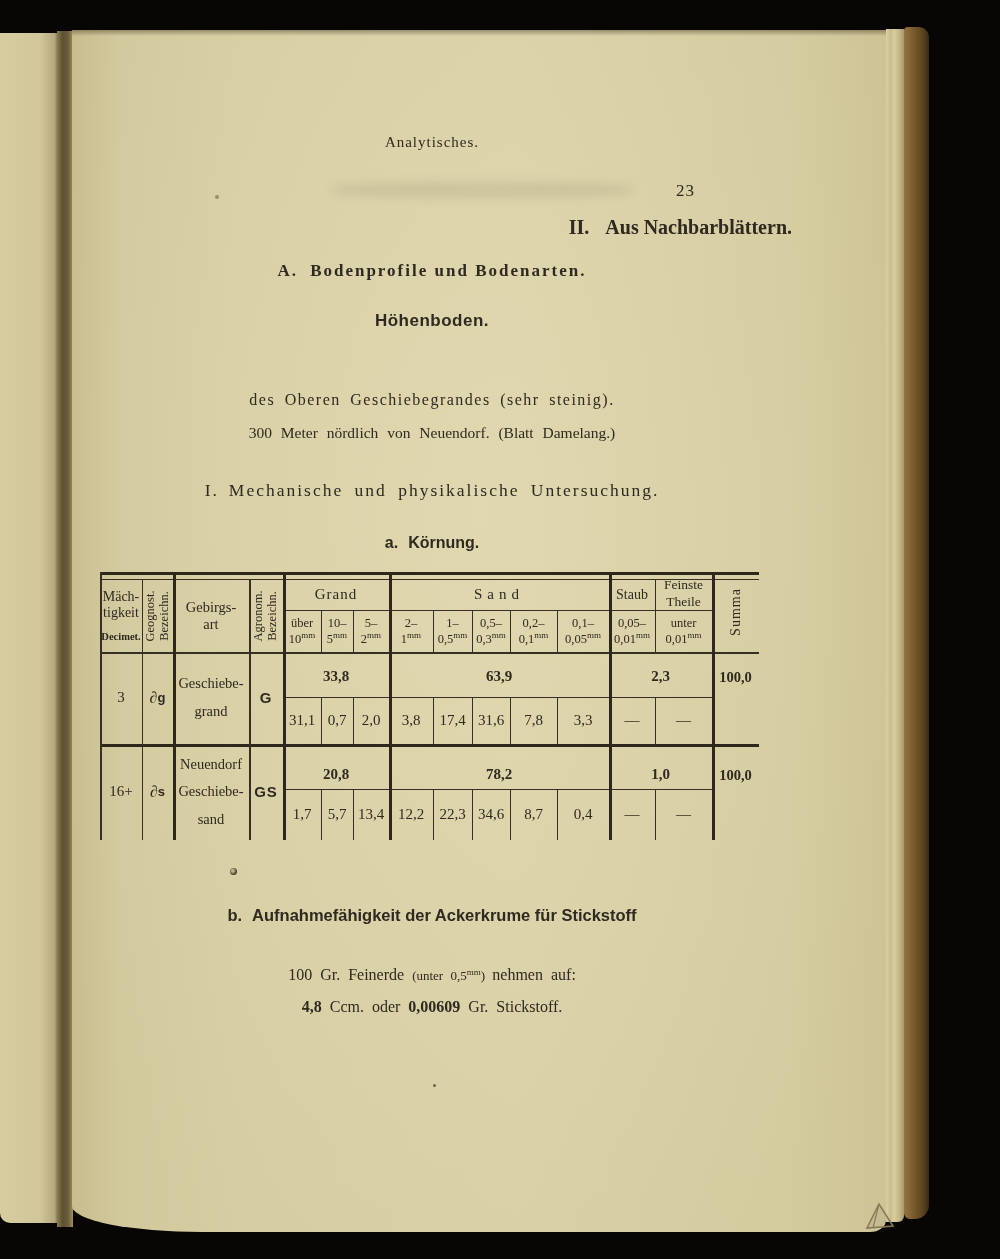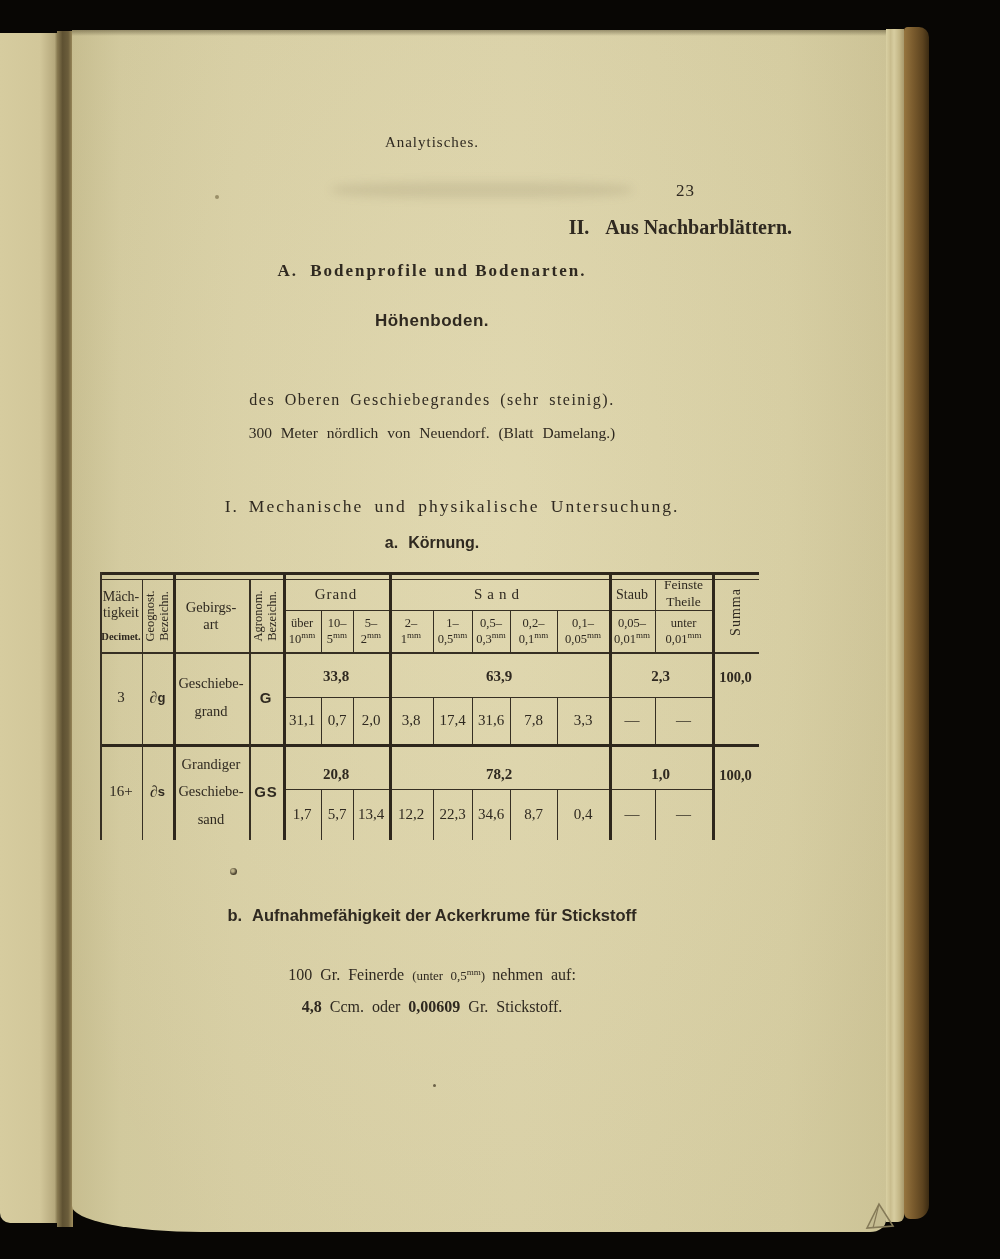--- a/index.html
+++ b/index.html
@@ -118,21 +118,21 @@
 
     <div class="cblock h1" style="top:186px;text-align:right;">
       <span class="num">II.</span><span>Aus Nachbarblättern.</span>
     </div>
     <div class="cblock h2" style="top:231px;">
       <span class="num">A.</span><span>Bodenprofile und Bodenarten.</span>
     </div>
     <div class="cblock h3" style="top:281px;">Höhenboden.</div>
     <div class="cblock t2" style="top:361px;">des Oberen Geschiebegrandes (sehr steinig).</div>
     <div class="cblock t3" style="top:394px;">300 Meter nördlich von Neuendorf. (Blatt Damelang.)</div>
-    <div class="cblock s1" style="top:466px;padding-left:20px;">
+    <div class="cblock s1" style="top:450px;">
       <span class="num">I.</span><span>Mechanische und physikalische Untersuchung.</span>
     </div>
     <div class="cblock s1a" style="top:504px;">
       <span class="num">a.</span><span>Körnung.</span>
     </div>
 
     <div class="ktable">
 
       <div class="hline thick" style="left:0;top:2px;width:659px;"></div>
       <div class="hline" style="left:0;top:9px;width:659px;"></div>
@@ -274,21 +274,21 @@
       <div class="cell" style="left:457px;top:128px;width:52px;height:46px;">3,3</div>
       <div class="cell" style="left:509px;top:128px;width:46px;height:46px;">—</div>
       <div class="cell" style="left:555px;top:128px;width:57px;height:46px;">—</div>
 
       <div class="cell" style="left:0;top:174px;width:42px;height:96px;">16+</div>
       <div class="cell" style="left:42px;top:174px;width:31px;height:96px;">
         <span class="geo-sym">∂</span>
           <span class="geo-ltr">s</span>
       </div>
       <div class="cell colhead" style="left:73px;top:174px;width:76px;height:96px;font-size:14.5px;line-height:1.9;">
-        <span>Grandiger</span>
+        <span>Neuendorf</span>
         <span>Geschiebe-</span>
         <span>sand</span>
       </div>
       <div class="cell agro" style="left:149px;top:174px;width:34px;height:96px;">GS</div>
 
       <div class="cell total" style="left:183px;top:192px;width:106px;height:26px;">20,8</div>
       <div class="cell total" style="left:289px;top:192px;width:220px;height:26px;">78,2</div>
       <div class="cell total" style="left:509px;top:192px;width:103px;height:26px;">1,0</div>
       <div class="cell total" style="left:612px;top:192px;width:47px;height:26px;font-size:14.5px;">100,0</div>
 

